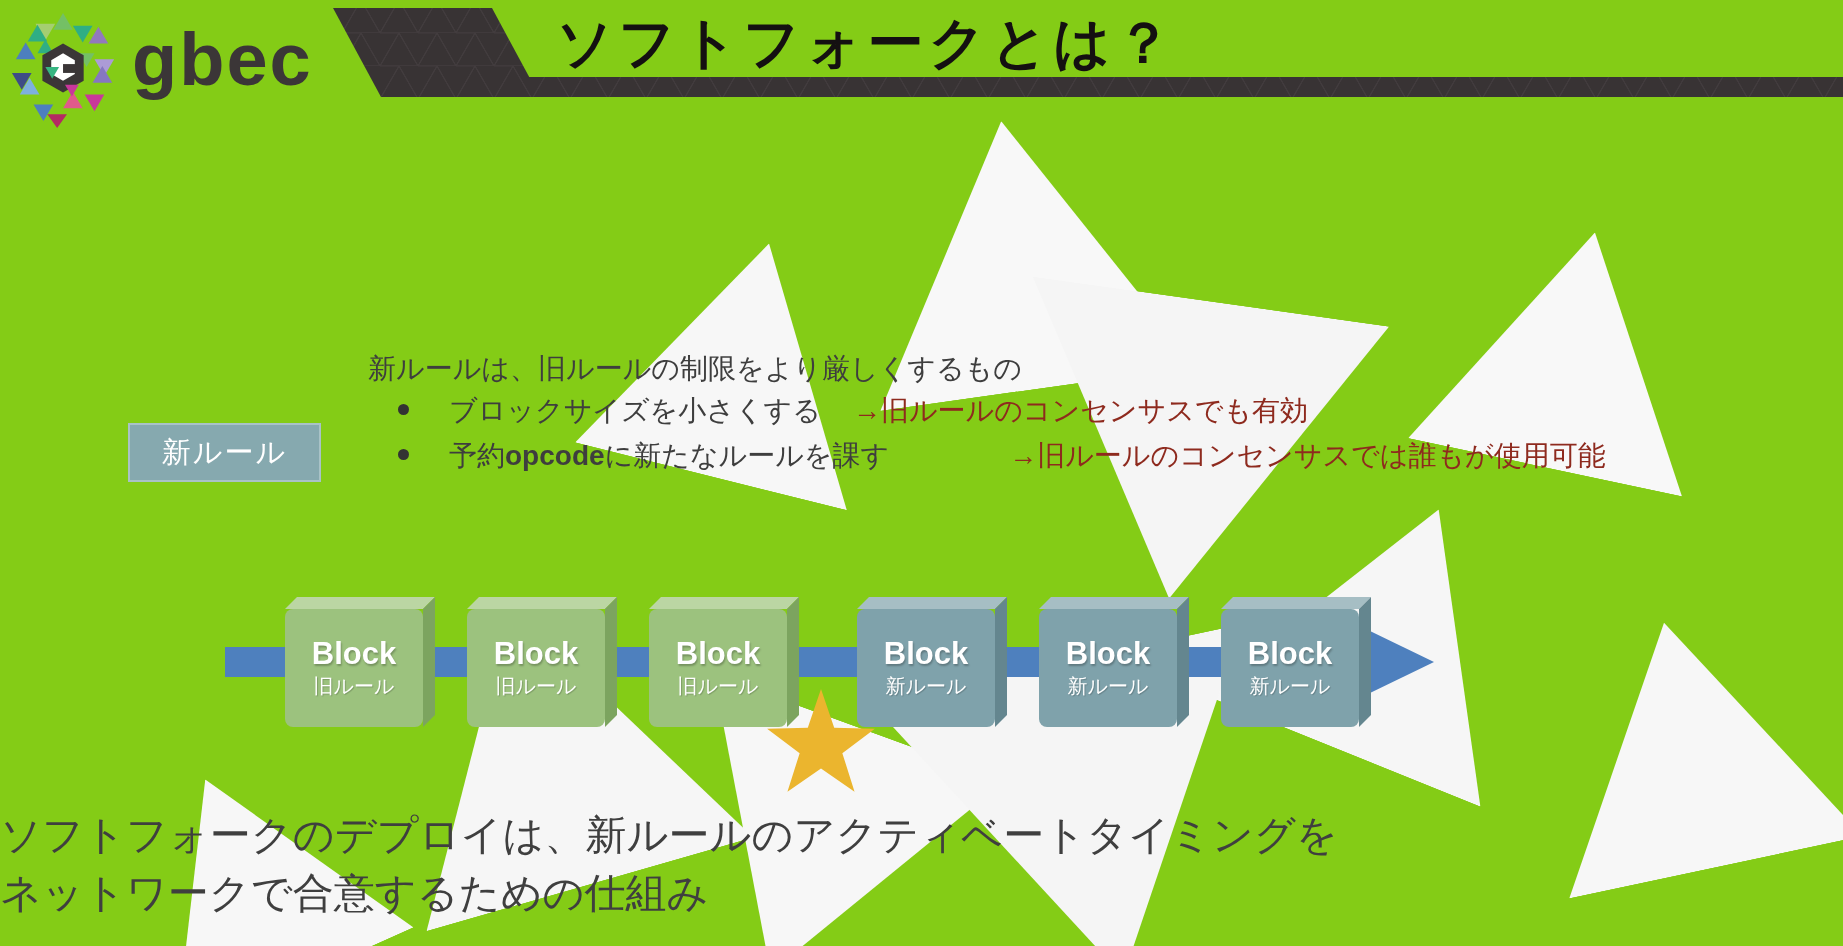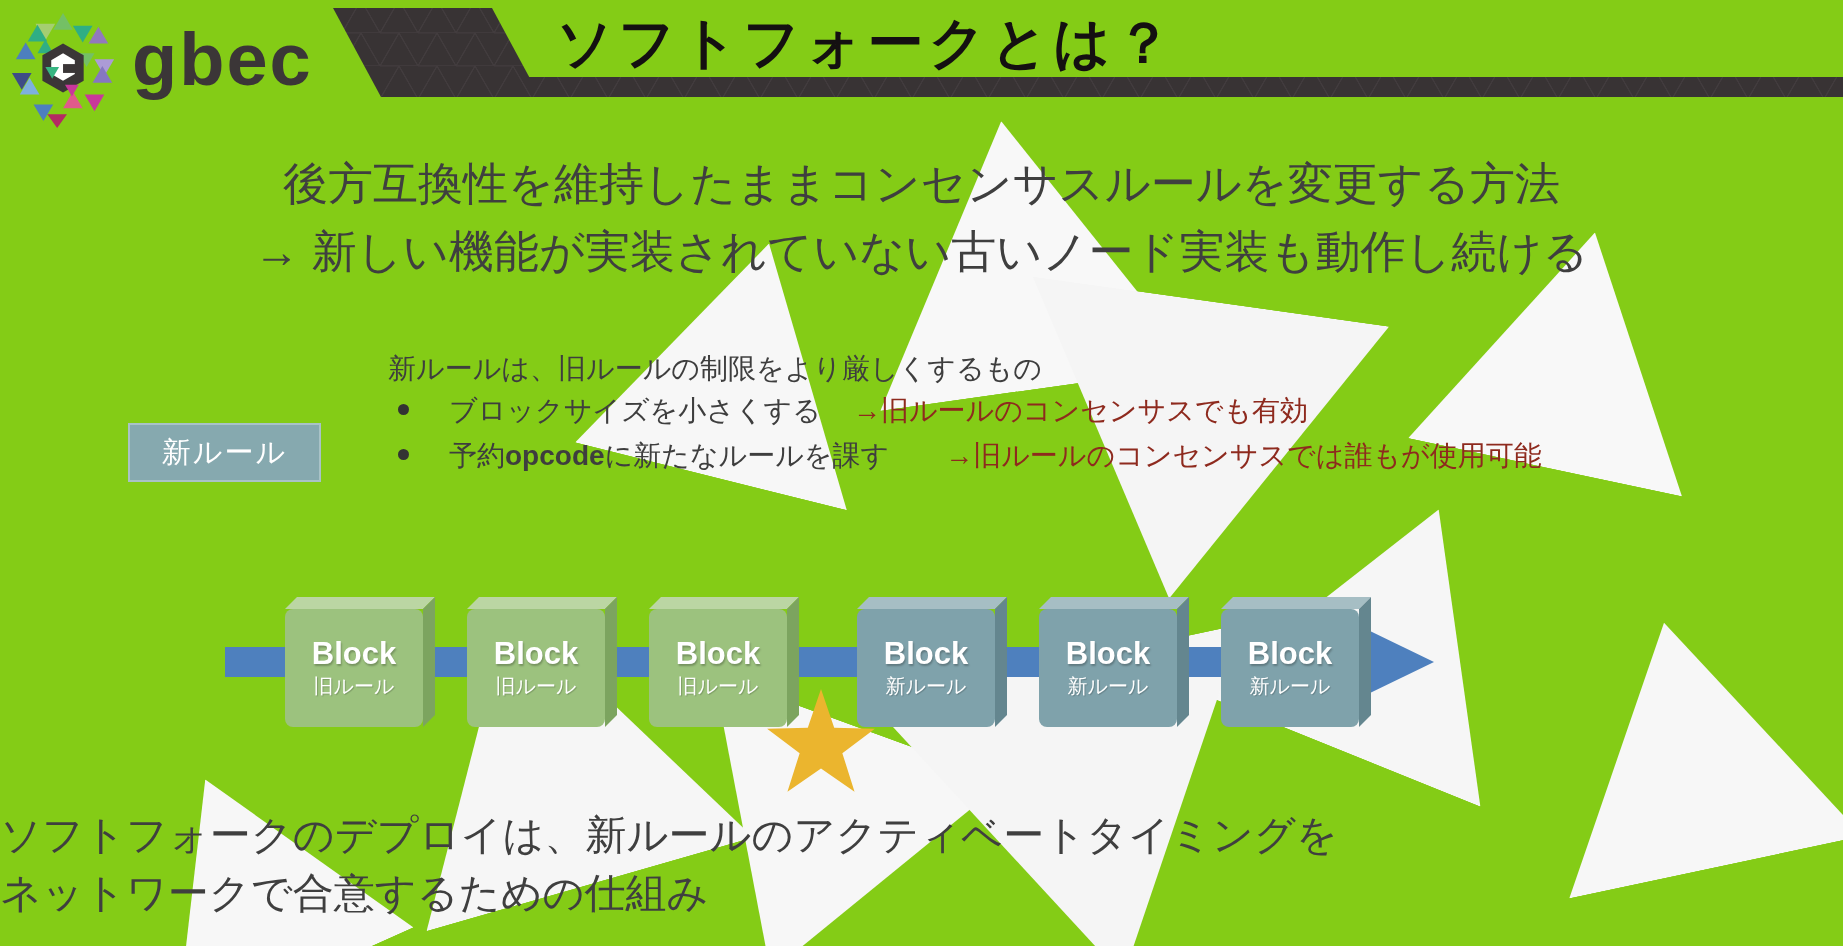--- a/index.html
+++ b/index.html
@@ -22,28 +22,28 @@
   
   .lead{position:absolute;left:0;top:150px;width:100%;text-align:center;z-index:2;}
   .lead div{font-size:45px;line-height:68px;color:#3f3f3f;white-space:nowrap;}
   
   .rule-label{
     position:absolute;left:128px;top:423px;width:193px;height:59px;z-index:2;
     background:#86a9af;border:2px solid #a9c2c7;box-sizing:border-box;
     color:#ffffff;font-size:29px;display:flex;align-items:center;justify-content:center;
     letter-spacing:2px;
   }
-  .rules-intro{position:absolute;left:388px;top:350px;z-index:2;font-size:28px;color:#3e3e3e;white-space:nowrap;}
+  .rules-intro{position:absolute;left:368px;top:350px;z-index:2;font-size:28px;color:#3e3e3e;white-space:nowrap;}
   .bullets{position:absolute;left:398px;top:392px;z-index:2;}
   .bullet-row{display:flex;align-items:flex-start;height:45px;font-size:28px;color:#3e3e3e;white-space:nowrap;}
   .dot{flex:0 0 auto;width:11px;height:11px;border-radius:50%;background:#333;margin:12px 40px 0 0;}
   .b-bold{font-weight:bold;}
   .note{color:#8e2a1e;}
   .bullet-row:nth-child(1) .note{margin-left:32px;}
-  .bullet-row:nth-child(2) .note{margin-left:56px;}
+  .bullet-row:nth-child(2) .note{margin-left:120px;}
   
   .diagram{position:absolute;left:0;top:595px;width:1843px;height:215px;z-index:2;}
   .chain-line{position:absolute;left:225px;top:52px;width:1145px;height:30px;background:#4e80be;z-index:1;}
   .arrow-head{
     position:absolute;left:1370px;top:36px;width:0;height:0;z-index:1;
     border-top:31px solid transparent;border-bottom:31px solid transparent;border-left:64px solid #4e80be;
   }
   .block{position:absolute;top:2px;width:150px;height:130px;z-index:2;}
   .block::before{content:"";position:absolute;inset:0;clip-path:polygon(0px 12px,12px 0px,150px 0px,138px 12px);background:var(--topc);}
   .block::after{content:"";position:absolute;inset:0;clip-path:polygon(138px 12px,150px 0px,150px 118px,138px 130px);background:var(--sidec);}
@@ -112,24 +112,20 @@
       <polygon points="56,44 68,51 68,65 56,72 44,65 44,51" fill="#ffffff"></polygon>
       <rect x="56" y="55" width="14" height="9" fill="#3b3637"></rect>
       <polygon points="38,58 52,58 45,70" fill="#37b582"></polygon>
       <polygon points="58,76 72,76 65,88" fill="#c9379b"></polygon>
     </svg>
     <div class="wordmark">gbec</div>
   </div>
 
   <div class="page-title">ソフトフォークとは？</div>
 
-  <div class="lead">
-    <div>後方互換性を維持したままコンセンサスルールを変更する方法</div>
-    <div>→ 新しい機能が実装されていない古いノード実装も動作し続ける</div>
-  </div>
 
   <div class="rule-label">新ルール</div>
   <div class="rules-intro">新ルールは、旧ルールの制限をより厳しくするもの</div>
 
   <div class="bullets">
     <div class="bullet-row">
       <span class="dot"></span>
       <span><span>ブロックサイズを小さくする</span><span class="b-bold"></span><span></span><span class="note">→旧ルールのコンセンサスでも有効</span></span>
     </div>
     <div class="bullet-row">

